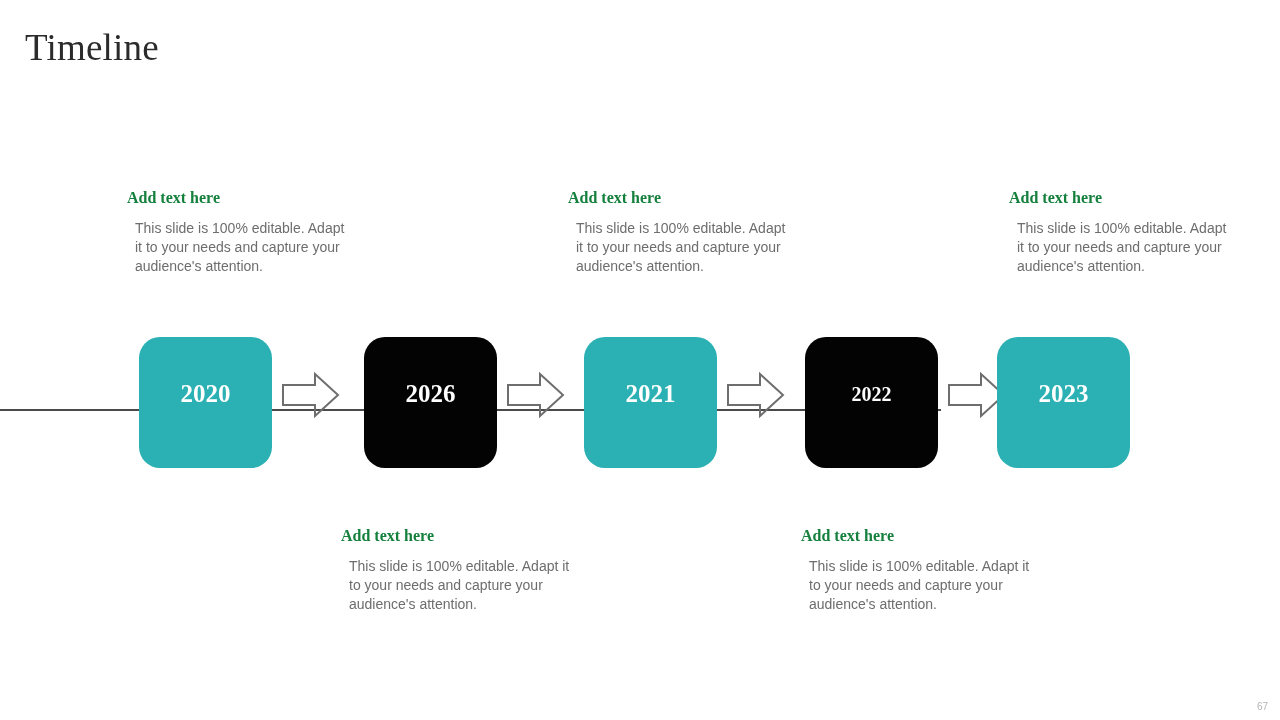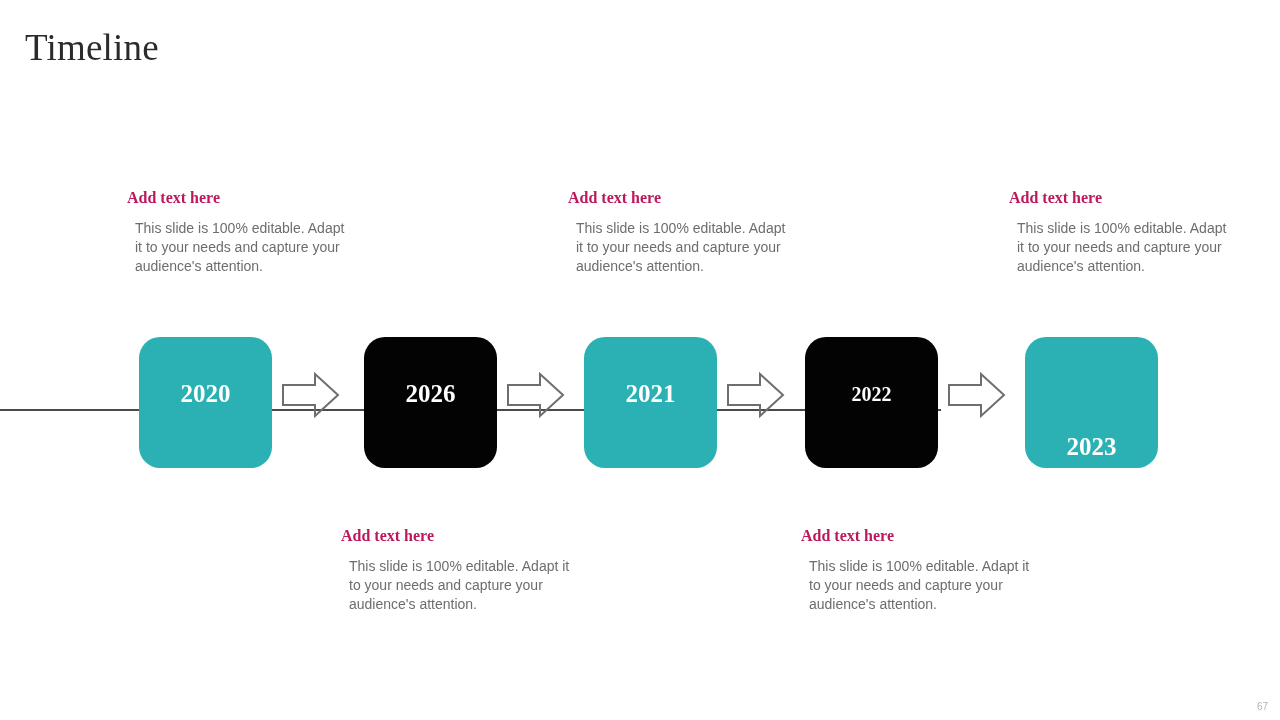--- a/index.html
+++ b/index.html
@@ -79,21 +79,21 @@
   }
 
   
   .text-block {
     position: absolute;
   }
   .tb-heading {
     font-family: "Liberation Serif", serif;
     font-size: 16px;
     font-weight: 700;
-    color: #be185d;
+    color: #15803d;
     margin: 0 0 12px 0;
     white-space: nowrap;
   }
   .tb-body {
     font-family: "Liberation Sans", sans-serif;
     font-size: 14px;
     font-weight: 400;
     color: #6d6d6d;
     line-height: 1.34;
     margin: 8px;
@@ -160,21 +160,21 @@
       </div>
       <div class="arrow" style="left: 727px;"><svg width="58" height="48" viewBox="0 0 58 48" xmlns="http://www.w3.org/2000/svg">
           <path d="M1 14 H33 V3 L56 24 L33 45 V34 H1 Z" fill="none" stroke="#6e6e6e" stroke-width="2" stroke-linejoin="miter"></path>
         </svg></div>
       <div class="year-box dark" style="left: 805px;">
         <div class="year-label sz-sm">2022</div>
       </div>
       <div class="arrow" style="left: 948px;"><svg width="58" height="48" viewBox="0 0 58 48" xmlns="http://www.w3.org/2000/svg">
           <path d="M1 14 H33 V3 L56 24 L33 45 V34 H1 Z" fill="none" stroke="#6e6e6e" stroke-width="2" stroke-linejoin="miter"></path>
         </svg></div>
-      <div class="year-box teal" style="left: 1025px; align-items: flex-end;">
+      <div class="year-box teal" style="left: 997px;">
         <div class="year-label sz-lg">2023</div>
       </div>
     </div>
 
   <div id="bottom-text-blocks">
       <div class="text-block text-bottom" style="left: 341px; width: 240px;">
         <div class="tb-heading">Add text here</div>
         <div class="tb-body">This slide is 100% editable. Adapt it to your needs and capture your audience's attention.</div>
       </div>
       <div class="text-block text-bottom" style="left: 801px; width: 240px;">

